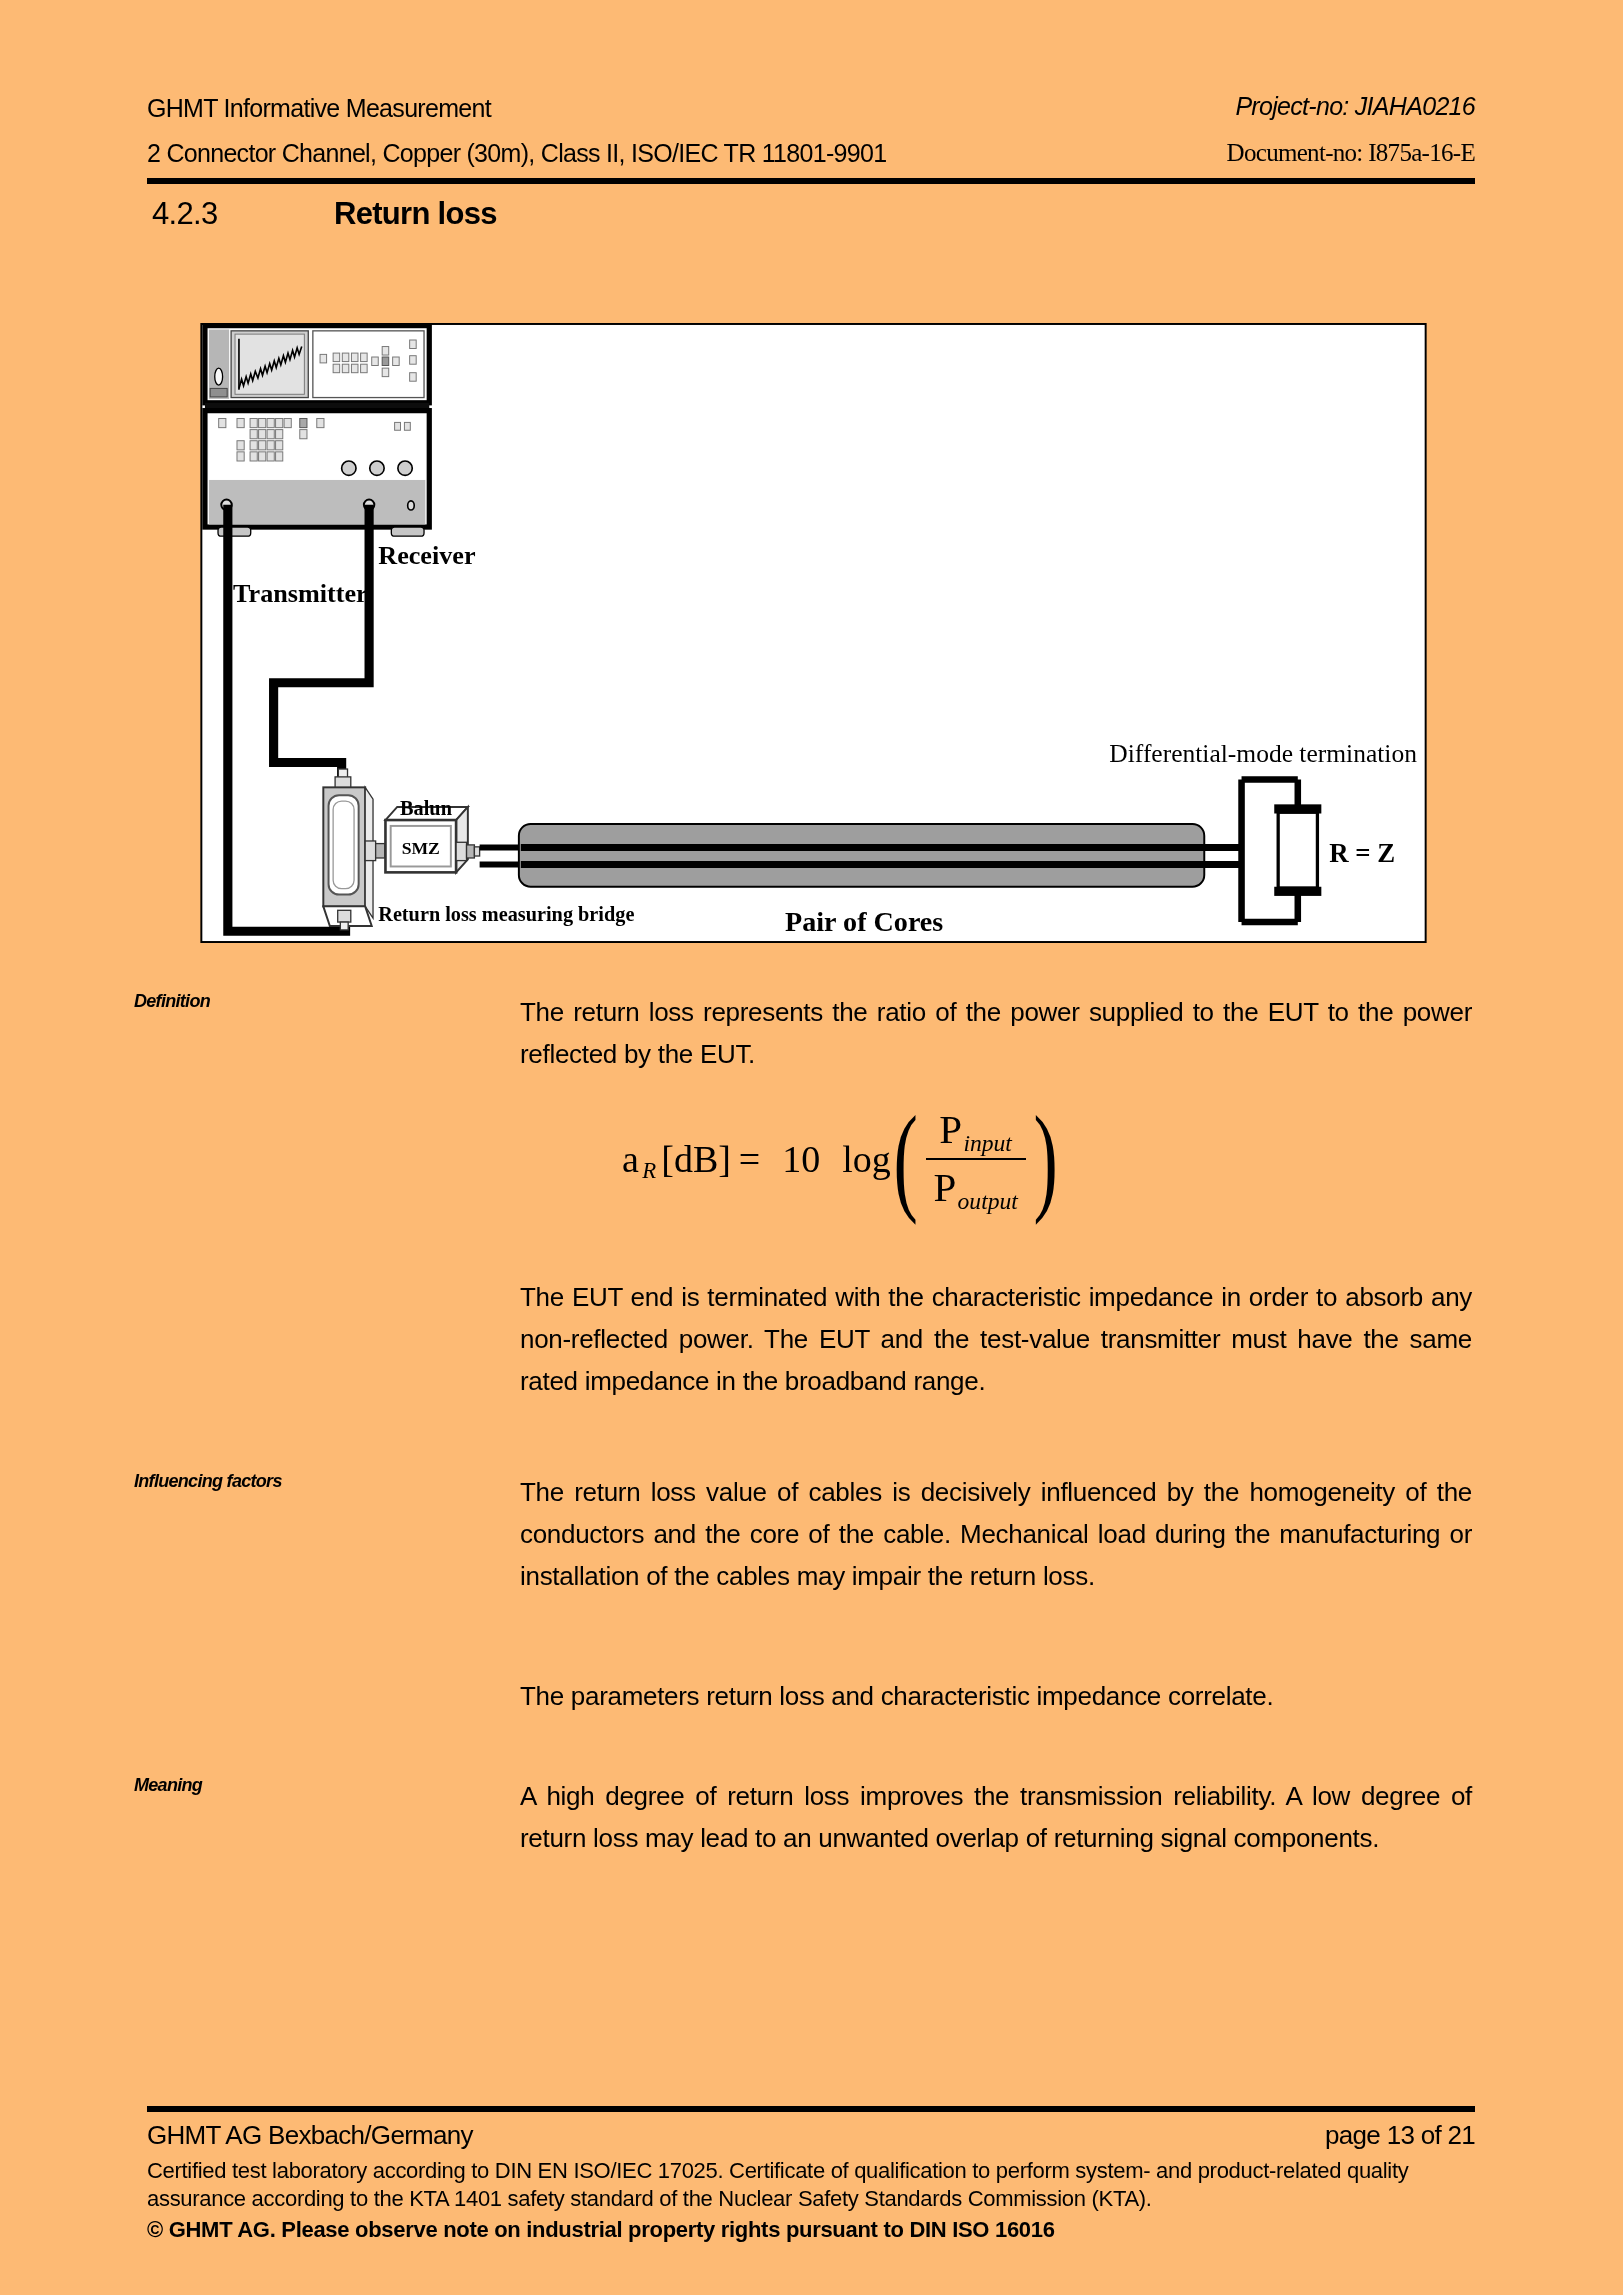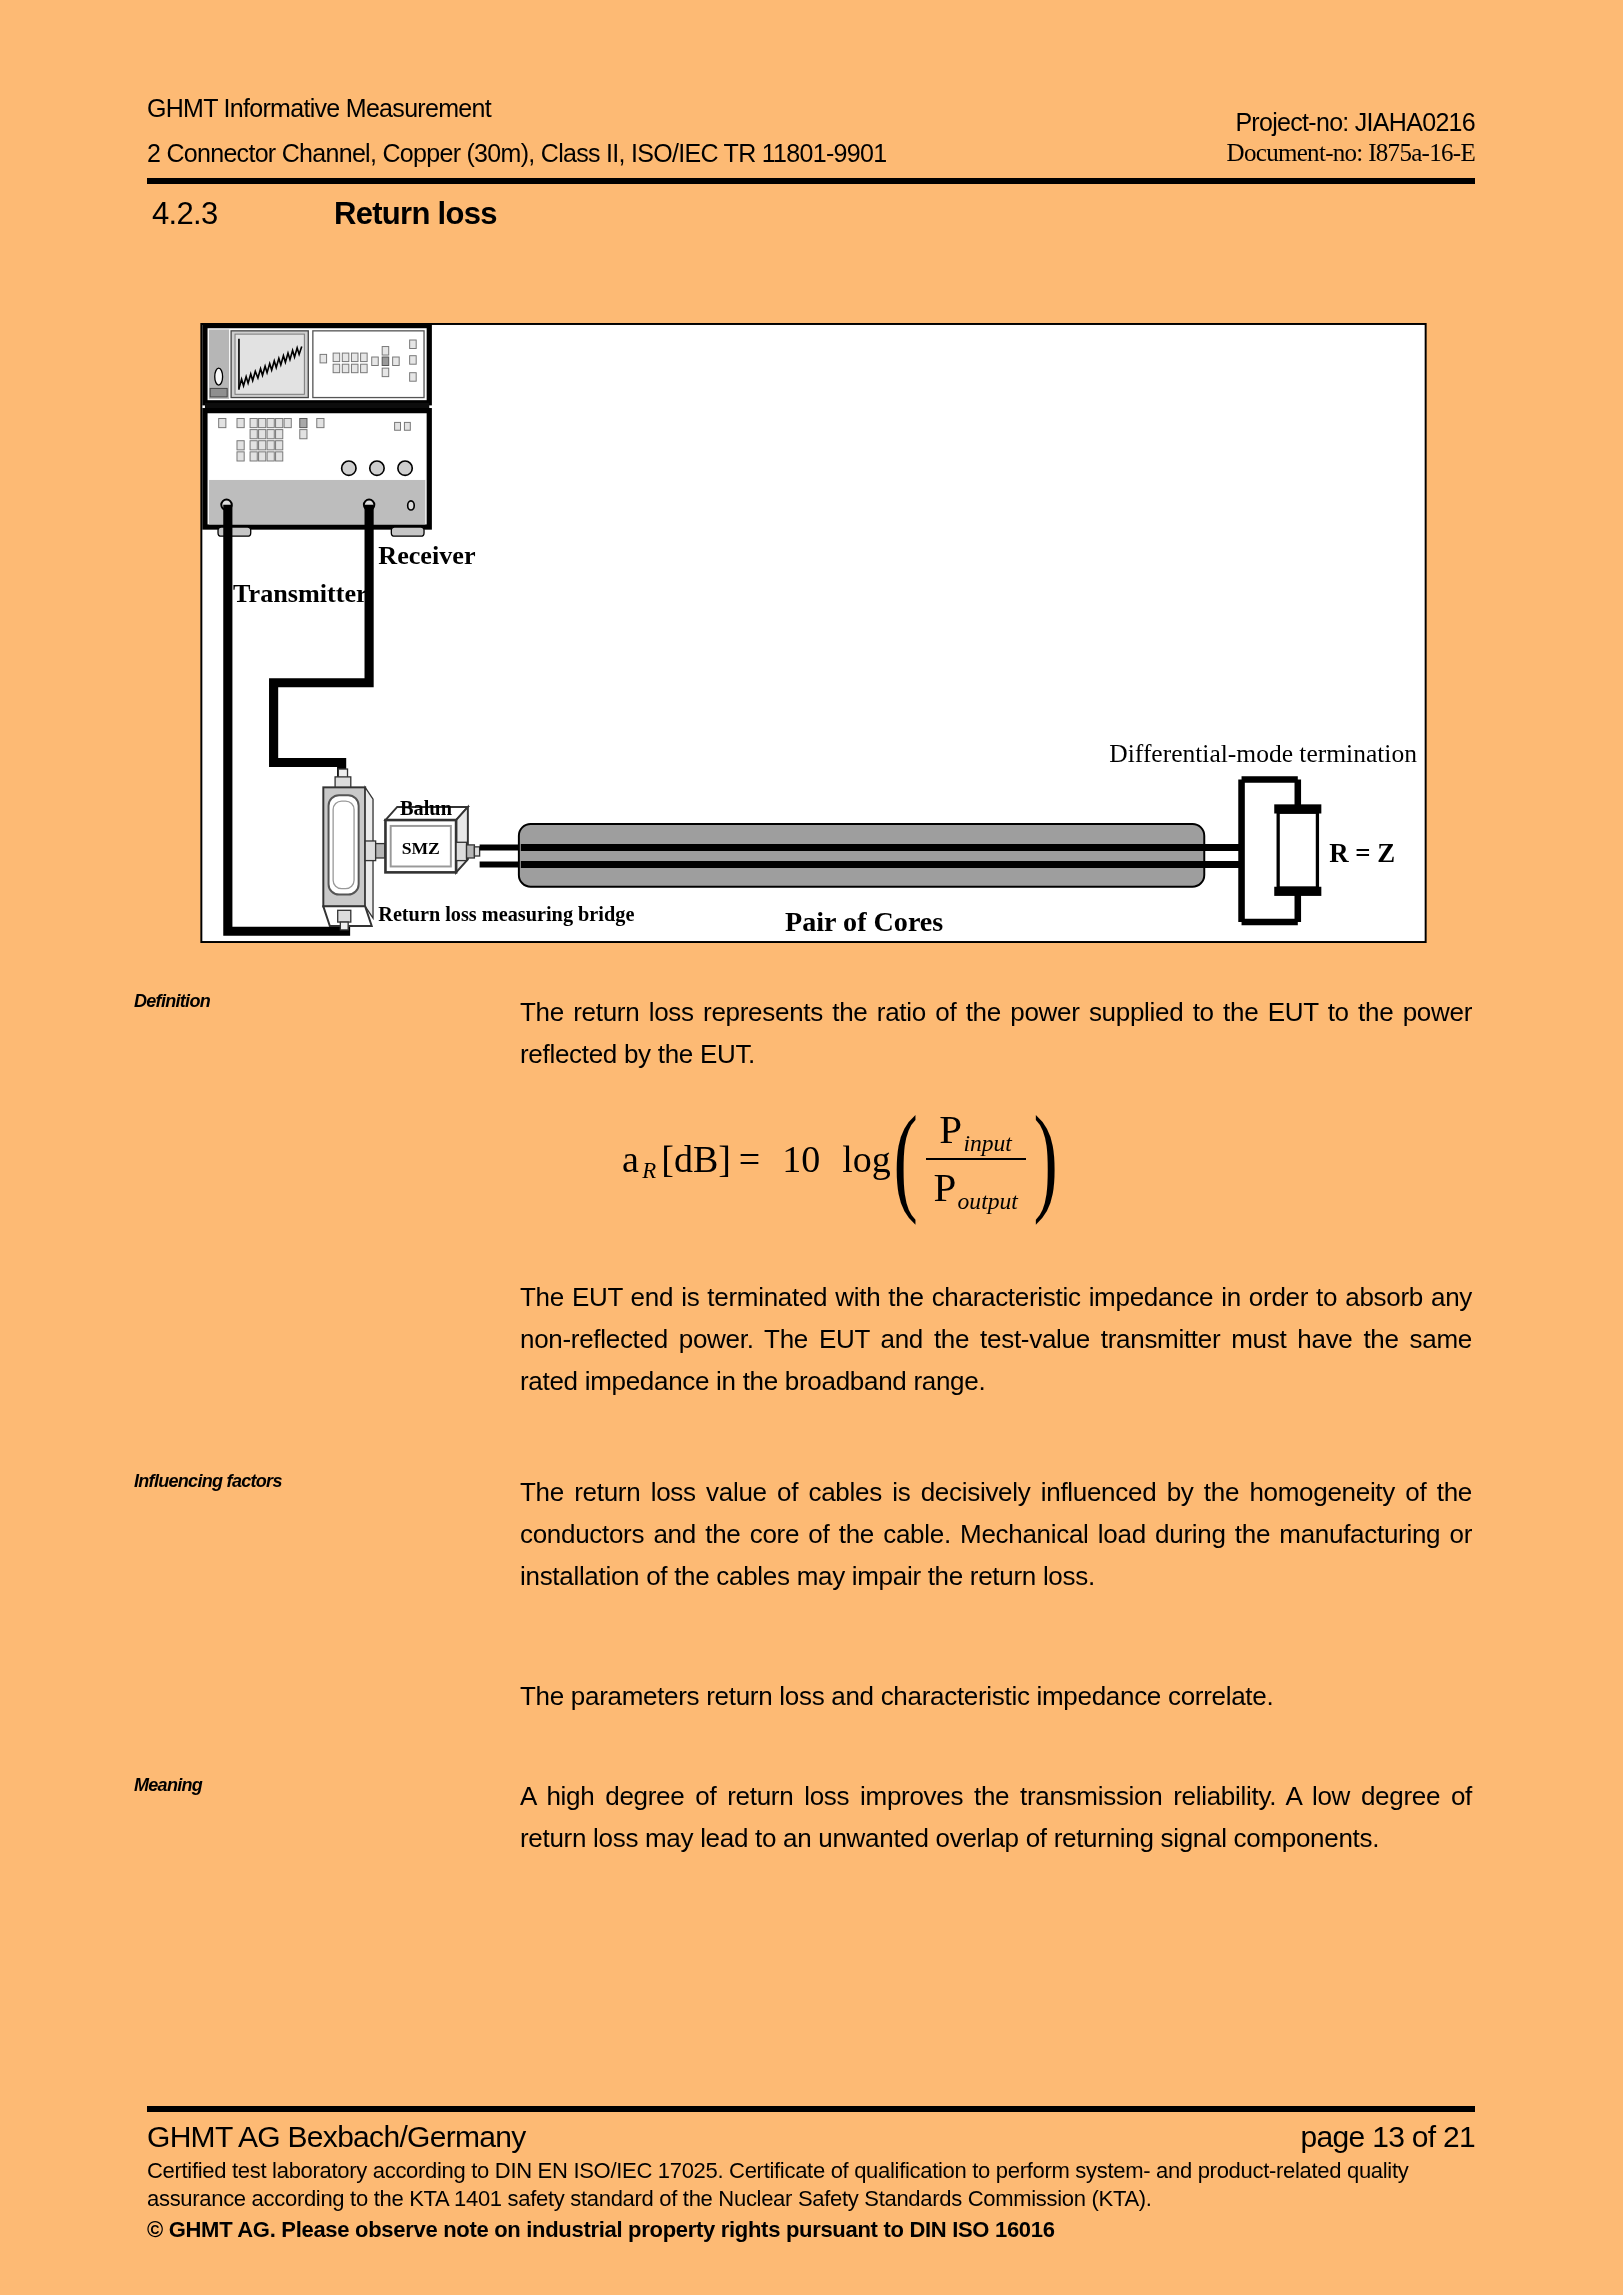--- a/index.html
+++ b/index.html
@@ -5,21 +5,21 @@
   html,body { margin:0; padding:0; background:#888; }
   .page {
     position:relative; width:1623px; height:2295px; background:#fdba74;
     font-family:"Liberation Sans", sans-serif; color:#000; overflow:hidden;
   }
   .abs { position:absolute; }
   
   .hdr { font-size:25px; font-weight:500; letter-spacing:-0.7px; white-space:nowrap; }
   .hdr-l1 { left:147px; top:94px; }
   .hdr-l2 { left:147px; top:139px; }
-  .hdr-r1 { right:148px; top:108px; text-align:right; }
+  .hdr-r1 { right:148px; top:92px; text-align:right;font-style:italic; }
   .hdr-r2 { right:148px; top:139px; text-align:right;font-family:Liberation Serif, serif; }
   .rule { left:147px; width:1328px; height:5.9px; background:#000; }
   .rule-top { top:178px; }
   .rule-bottom { top:2106px; }
   .title-num { left:152px; top:196px; font-size:31px; font-weight:normal; letter-spacing:-0.7px; }
   .title-label { left:306px; top:196px; font-size:31px; font-weight:bold; letter-spacing:-0.7px;margin-left:28px; }
   
   .figure { left:200px; top:323px; width:1227px; height:620px; }
   .fig-serif { font-family:"Liberation Serif", serif; }
   
@@ -34,21 +34,21 @@
   .formula .fsub { font-size:0.60em; font-style:italic; line-height:0; position:relative; top:0.28em; margin:0 5.2px 0 3.3px; }
   .formula .gap-s { display:inline-block; width:7.9px; }
   .formula .gap-l { display:inline-block; width:22px; }
   .paren { display:inline-block; font-size:73px; line-height:0.9; transform:scaleY(1.65); margin:0 2.6px; font-weight:400; }
   .frac { display:inline-flex; flex-direction:column; align-items:center; margin:0 5.2px; }
   .frac .num, .frac .den { font-size:41px; line-height:1.15; padding:1.3px 7.9px; white-space:nowrap; }
   .frac .num { align-self:stretch; text-align:center; border-bottom:2.6px solid #000; padding-bottom:5.2px; }
   .frac .den { padding-top:3.9px; }
   .frac .psub { font-size:23.6px; font-style:italic; line-height:0; position:relative; top:0.35em; margin-left:1.3px; }
   
-  .foot-main { left:147px; top:2120px; width:1328px; font-size:30px; letter-spacing:-0.7px; display:flex; justify-content:space-between; }
+  .foot-main { left:147px; top:2120px; width:1328px; font-size:26px; letter-spacing:-0.7px; display:flex; justify-content:space-between; }
   .foot-cert { left:147px; top:2157px; width:1332px; font-size:22px; line-height:28px; letter-spacing:-0.3px; }
   .foot-copy { left:147px; top:2217px; width:1332px; font-size:22px; letter-spacing:-0.3px;font-weight:bold; }
 </style>
 </head>
 <body>
 
 <div class="page">
 
   <div class="abs hdr hdr-l1">GHMT Informative Measurement</div>
   <div class="abs hdr hdr-l2">2 Connector Channel, Copper (30m), Class II, ISO/IEC TR 11801-9901</div>

